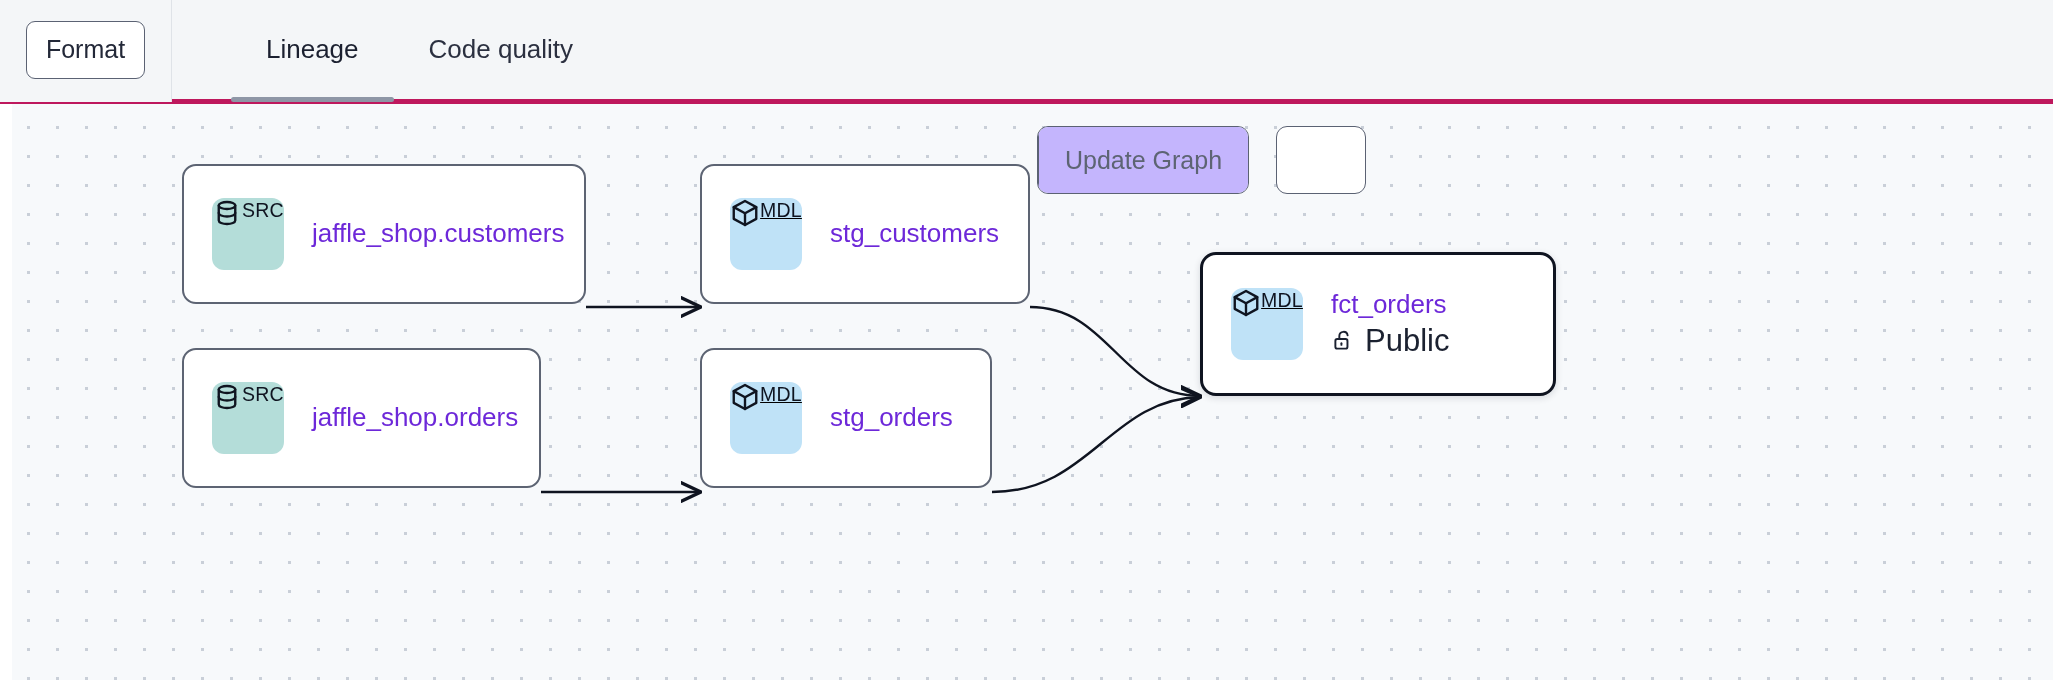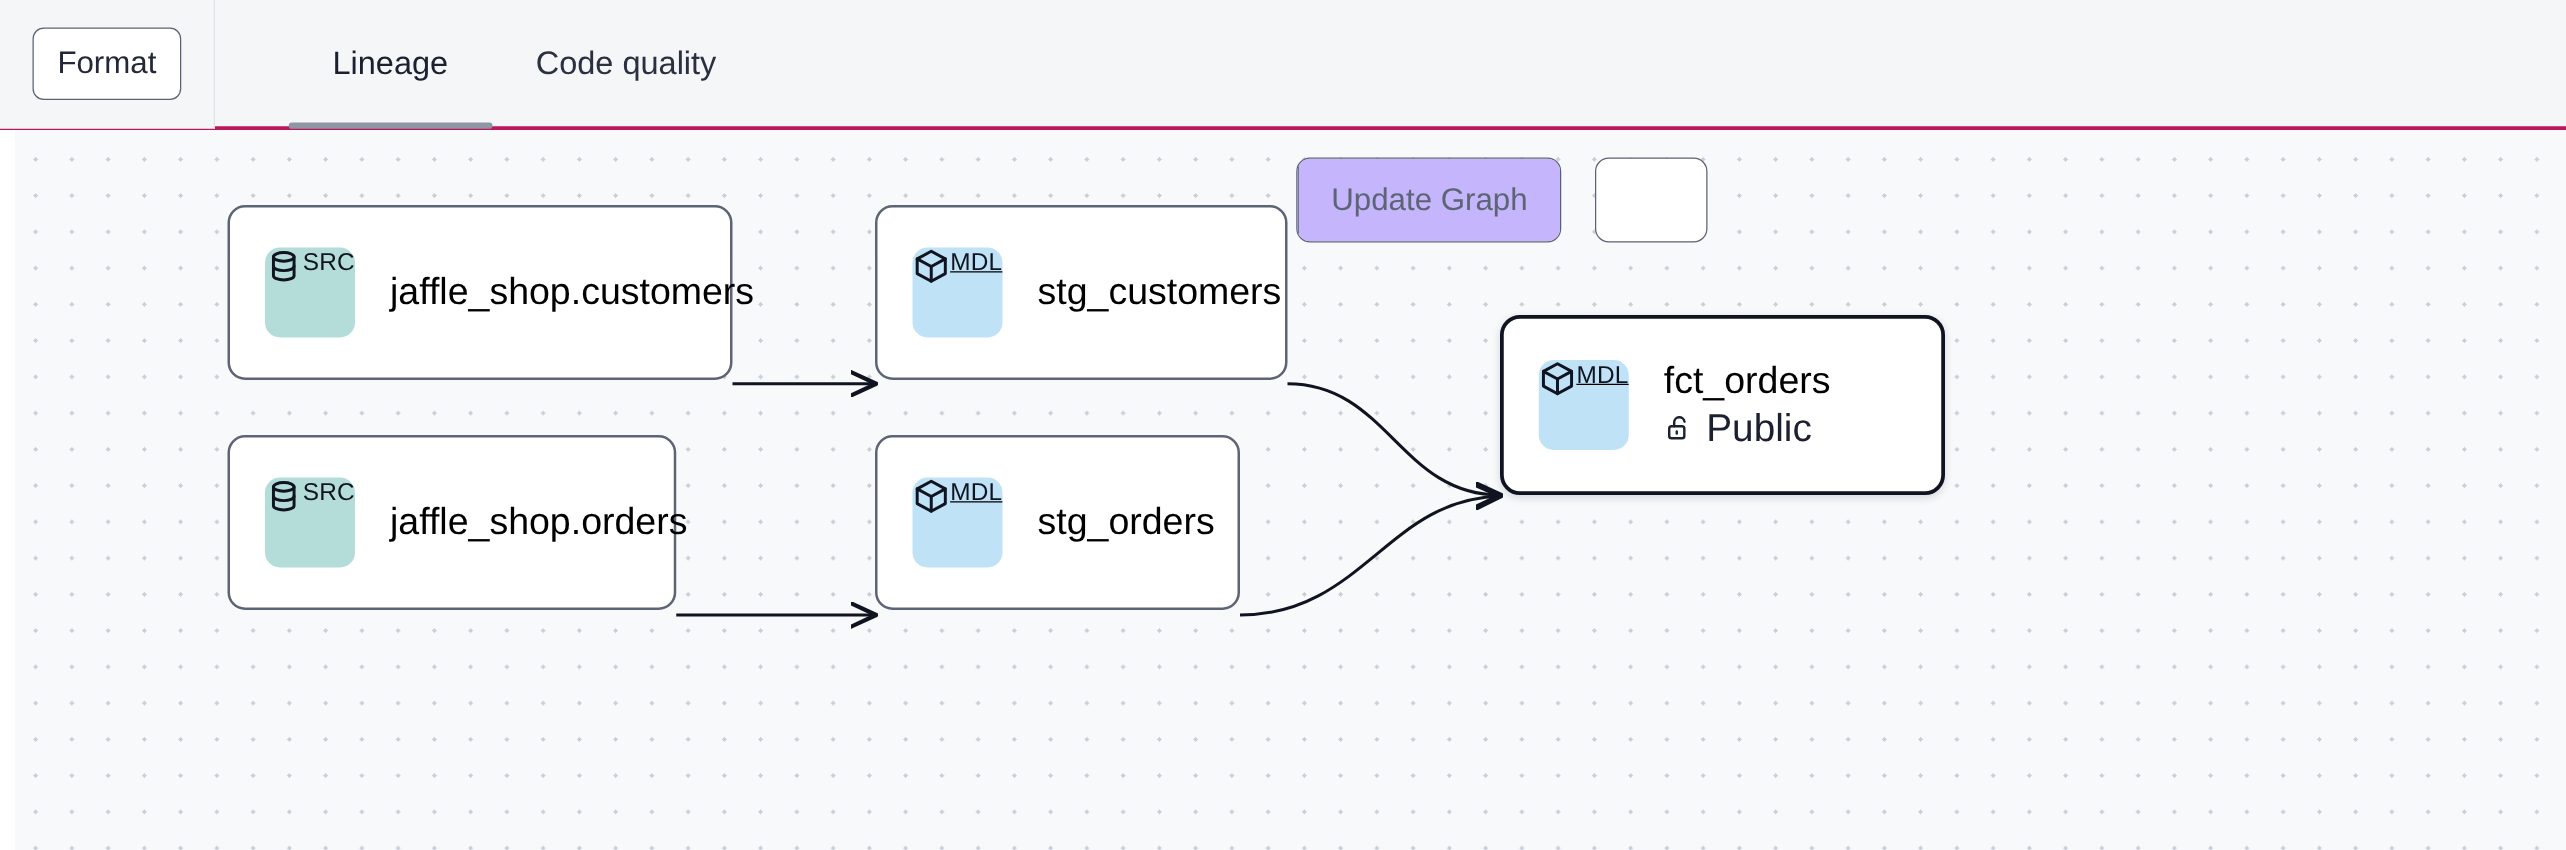--- a/index.html
+++ b/index.html
@@ -14,21 +14,21 @@
 
   
   .topbar {
     position: absolute;
     left: 0; top: 0;
     width: 2053px;
     height: 104px;
     background: #f4f6f8;
     display: flex;
     align-items: center;
-    border-bottom: 3px solid #be185d;
+    border-bottom: 5px solid #be185d;
   }
 
   .format-zone {
     width: 172px;
     height: 104px;
     display: flex;
     align-items: center;
     justify-content: center;
     background: #f4f6f8;
     border-right: 1px solid #dfe3e8;
@@ -154,22 +154,22 @@
 
   .node-body {
     display: flex;
     flex-direction: column;
     justify-content: center;
     margin-left: 28px;
     padding-right: 22px;
   }
 
   .node-title {
-    font-size: 30px;
-    color: #000000;
+    font-size: 26px;
+    color: #6d28d9;
     line-height: 1.12;
     white-space: nowrap;
   }
 
   .node-sub {
     display: flex;
     align-items: center;
     gap: 9px;
     margin-top: 4px;
     font-size: 31px;

